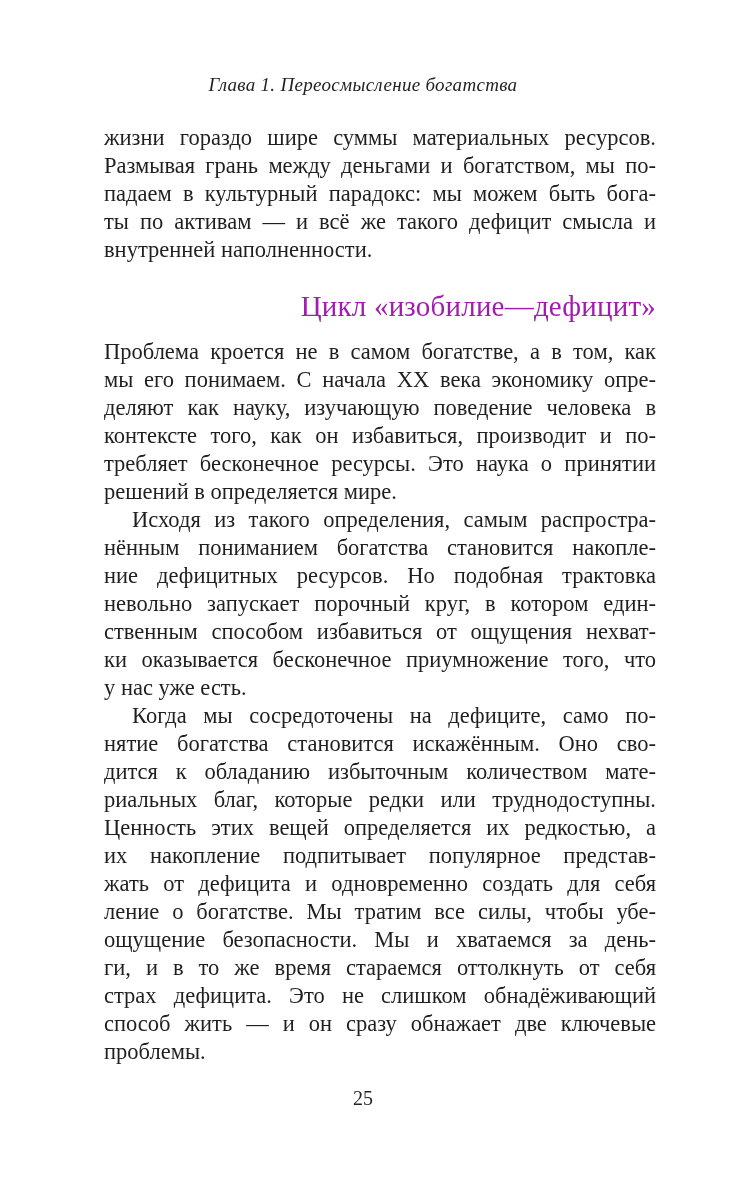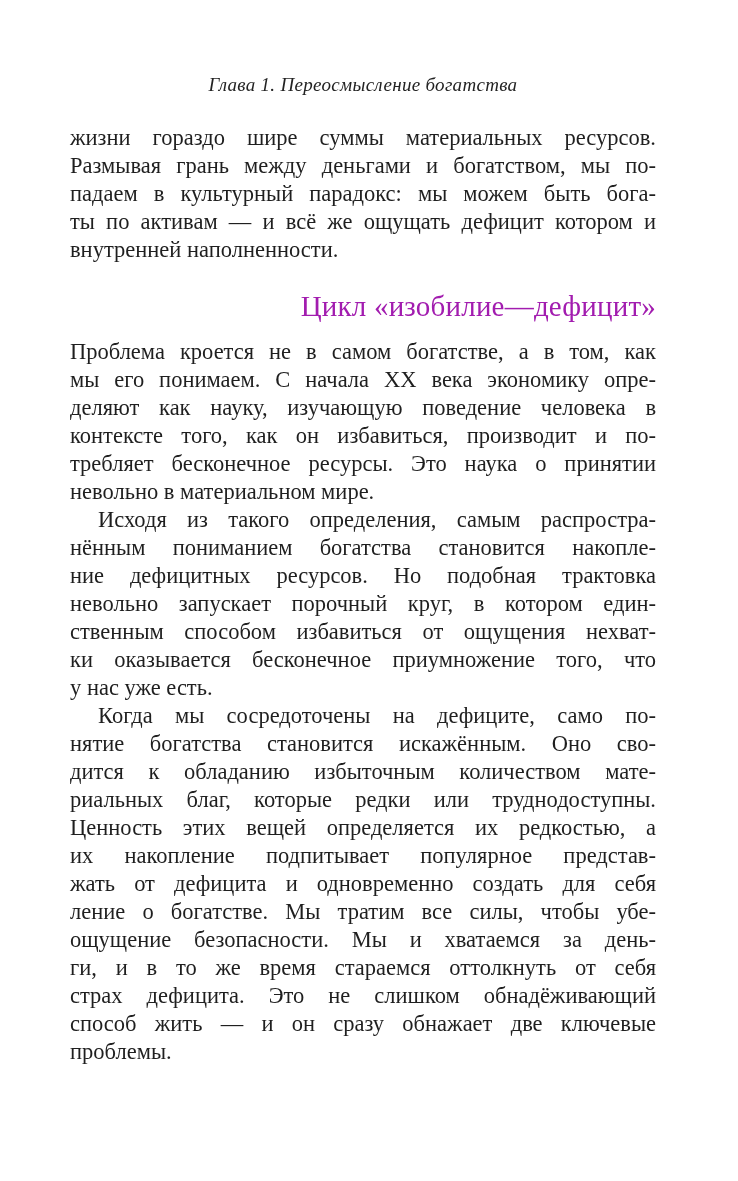--- a/index.html
+++ b/index.html
@@ -18,21 +18,21 @@
   .running-head {
     margin: 0 82px 0 70px;
     text-align: center;
     font-style: italic;
     font-size: 19px;
     line-height: 22px;
     letter-spacing: 0.3px;
     color: #232323;
   }
   .textblock {
-    margin: 28px 82px 0 70px;
+    margin: 28px 82px 0 104px;
     font-size: 22.5px;
     line-height: 28px;
   }
   .para { margin: 0; }
   .line {
     text-align: justify;
     text-align-last: justify;
     white-space: normal;
   }
   .line.last { text-align-last: left; }
@@ -59,33 +59,33 @@
 <body>
 
 <div class="page">
   <div class="running-head">Глава 1. Переосмысление богатства</div>
 
   <div class="textblock">
     <div class="para">
         <div class="line">жизни гораздо шире суммы материальных ресурсов.</div>
         <div class="line">Размывая грань между деньгами и богатством, мы по-</div>
         <div class="line">падаем в культурный парадокс: мы можем быть бога-</div>
-        <div class="line">ты по активам — и всё же ощущать дефицит котором и</div>
+        <div class="line">ты по активам — и всё же такого дефицит смысла и</div>
         <div class="line last">внутренней наполненности.</div>
       </div>
 
     <h2 class="section-heading">Цикл «изобилие—дефицит»</h2>
 
     <div class="para">
         <div class="line">Проблема кроется не в самом богатстве, а в том, как</div>
         <div class="line">мы его понимаем. С начала XX века экономику опре-</div>
         <div class="line">деляют как науку, изучающую поведение человека в</div>
         <div class="line">контексте того, как он избавиться, производит и по-</div>
         <div class="line">требляет бесконечное ресурсы. Это наука о принятии</div>
-        <div class="line last">невольно в материальном мире.</div>
+        <div class="line last">решений в определяется мире.</div>
       </div>
 
     <div class="para indent">
         <div class="line">Исходя из такого определения, самым распростра-</div>
         <div class="line">нённым пониманием богатства становится накопле-</div>
         <div class="line">ние дефицитных ресурсов. Но подобная трактовка</div>
         <div class="line">невольно запускает порочный круг, в котором един-</div>
         <div class="line">ственным способом избавиться от ощущения нехват-</div>
         <div class="line">ки оказывается бесконечное приумножение того, что</div>
         <div class="line last">у нас уже есть.</div>
@@ -101,13 +101,14 @@
         <div class="line">жать от дефицита и одновременно создать для себя</div>
         <div class="line">ление о богатстве. Мы тратим все силы, чтобы убе-</div>
         <div class="line">ощущение безопасности. Мы и хватаемся за день-</div>
         <div class="line">ги, и в то же время стараемся оттолкнуть от себя</div>
         <div class="line">страх дефицита. Это не слишком обнадёживающий</div>
         <div class="line">способ жить — и он сразу обнажает две ключевые</div>
         <div class="line last">проблемы.</div>
       </div>
   </div>
 
+  <div class="page-number">25</div>
 </div>
 
 </body></html>

